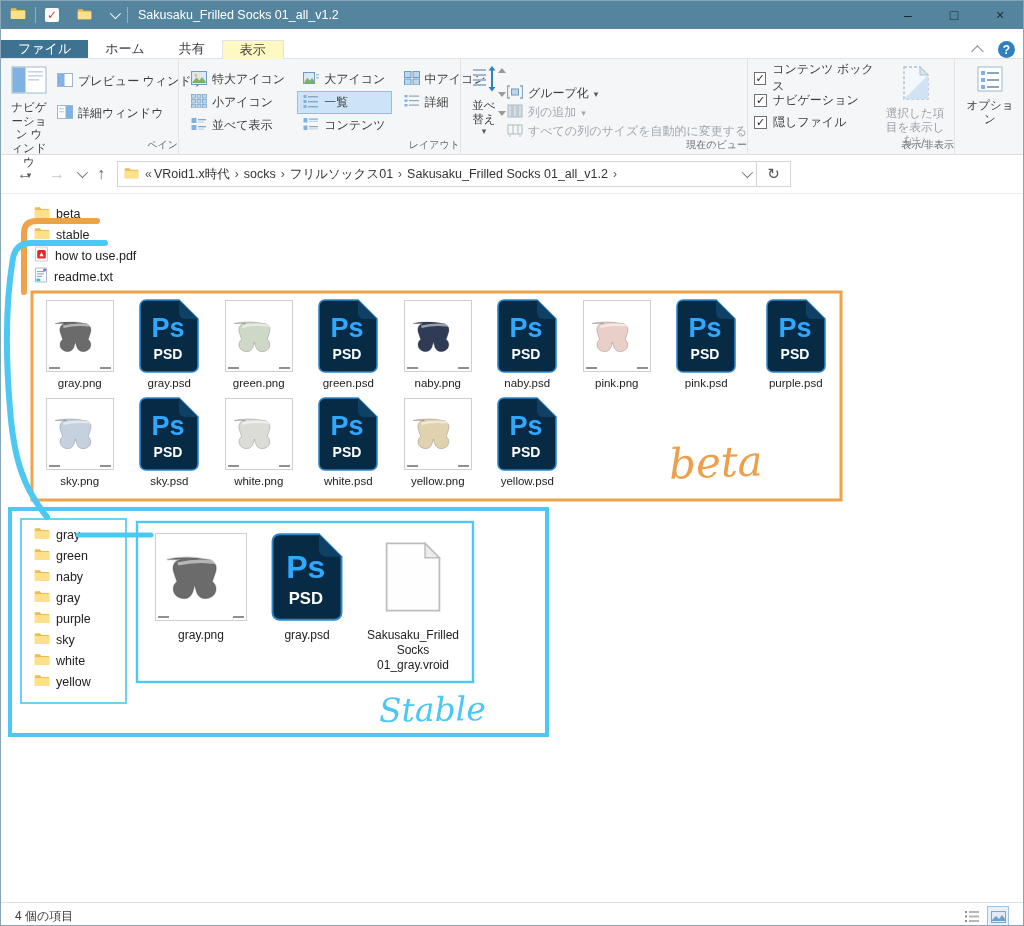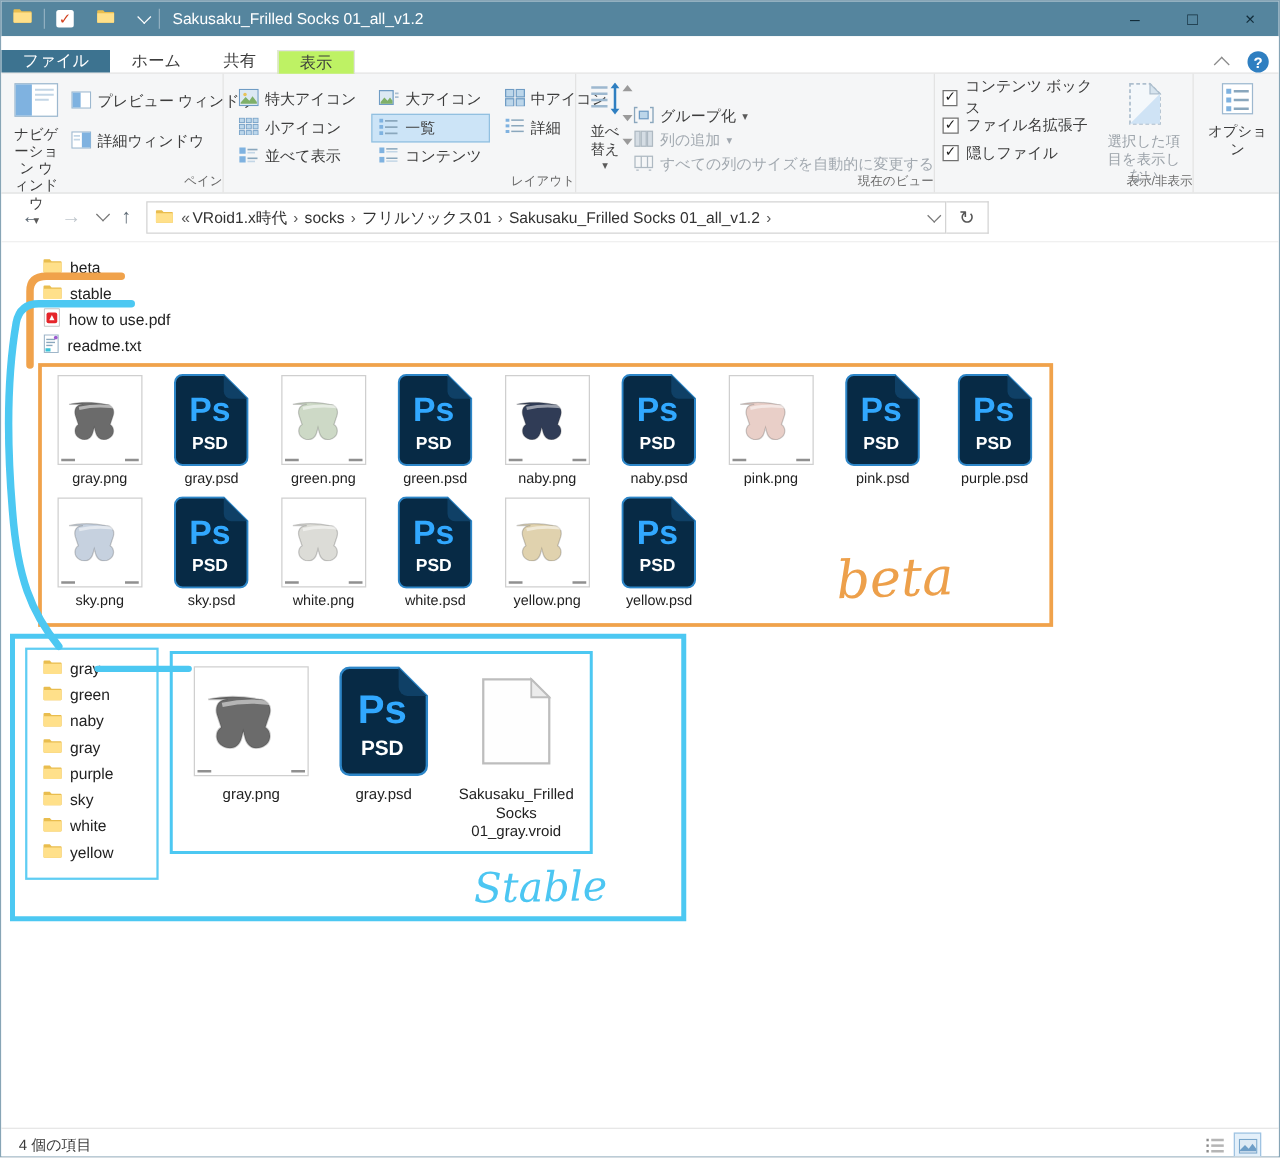--- a/index.html
+++ b/index.html
@@ -19,21 +19,21 @@
   .win-controls span{width:46px;display:flex;align-items:center;justify-content:center;
     font-size:14px;color:#122c3a;}
   .chevdown{display:inline-block;width:7px;height:7px;border-right:1.5px solid #fff;
     border-bottom:1.5px solid #fff;transform:rotate(45deg) translateY(-2px);}
 
   
   .tabrow{height:29px;background:#fff;display:flex;align-items:flex-end;position:relative;
     border-bottom:1px solid #e2e2e2;}
   .tab{padding:0 17px;display:flex;align-items:center;font-size:13px;color:#3c3c3c;}
   .tab-file{background:#3d7390;color:#fff;}
-  .tab-active{background:#bef264;border:1px solid #e2e2e2;border-bottom:none;margin-bottom:-1px;}
+  .tab-active{background:#fef9c3;border:1px solid #e2e2e2;border-bottom:none;margin-bottom:-1px;}
   .tabrow-right{margin-left:auto;display:flex;align-items:center;gap:14px;padding-right:8px;}
   .chev-up{display:inline-block;width:8px;height:8px;border-left:1.5px solid #8a8a8a;
     border-top:1.5px solid #8a8a8a;transform:rotate(45deg) translateY(3px);}
   .helpbtn{width:17px;height:17px;border-radius:50%;background:#2f7fc1;color:#fff;
     font-size:12px;font-weight:bold;display:flex;align-items:center;justify-content:center;}
 
   
   .ribbon{height:95px;background:#f5f6f7;border-bottom:1px solid #dcdcdc;display:flex;}
   .rgroup{position:relative;border-right:1px solid #e3e3e3;box-sizing:border-box;
     display:flex;padding:5px 4px 16px 6px;}
@@ -340,21 +340,21 @@
     </div>
 
     <div class="rgroup" style="width:208px">
       <div class="col" style="margin-top:3px">
         <div class="ckrow">
           <span class="ckbox">✓</span>
           <span>コンテンツ ボックス</span>
           </div>
         <div class="ckrow">
           <span class="ckbox">✓</span>
-          <span>ファイル名拡張子</span>
+          <span>ナビゲーション</span>
           </div>
         <div class="ckrow">
           <span class="ckbox">✓</span>
           <span>隠しファイル</span>
           </div>
       </div>
       <div class="bigbtn disabled" style="width:66px;margin-left:2px">
         <span class="bico" id="ic-hide"><svg width="30" height="34" viewBox="0 0 30 34">
               <path d="M4 1 h16 l8 8 v24 h-24z" fill="#f4f8fb" stroke="#aebfce" stroke-width="1.4" stroke-dasharray="3 2"></path>
               <path d="M20 1 l8 8 h-8z" fill="#d7e4ee" stroke="#aebfce"></path>

